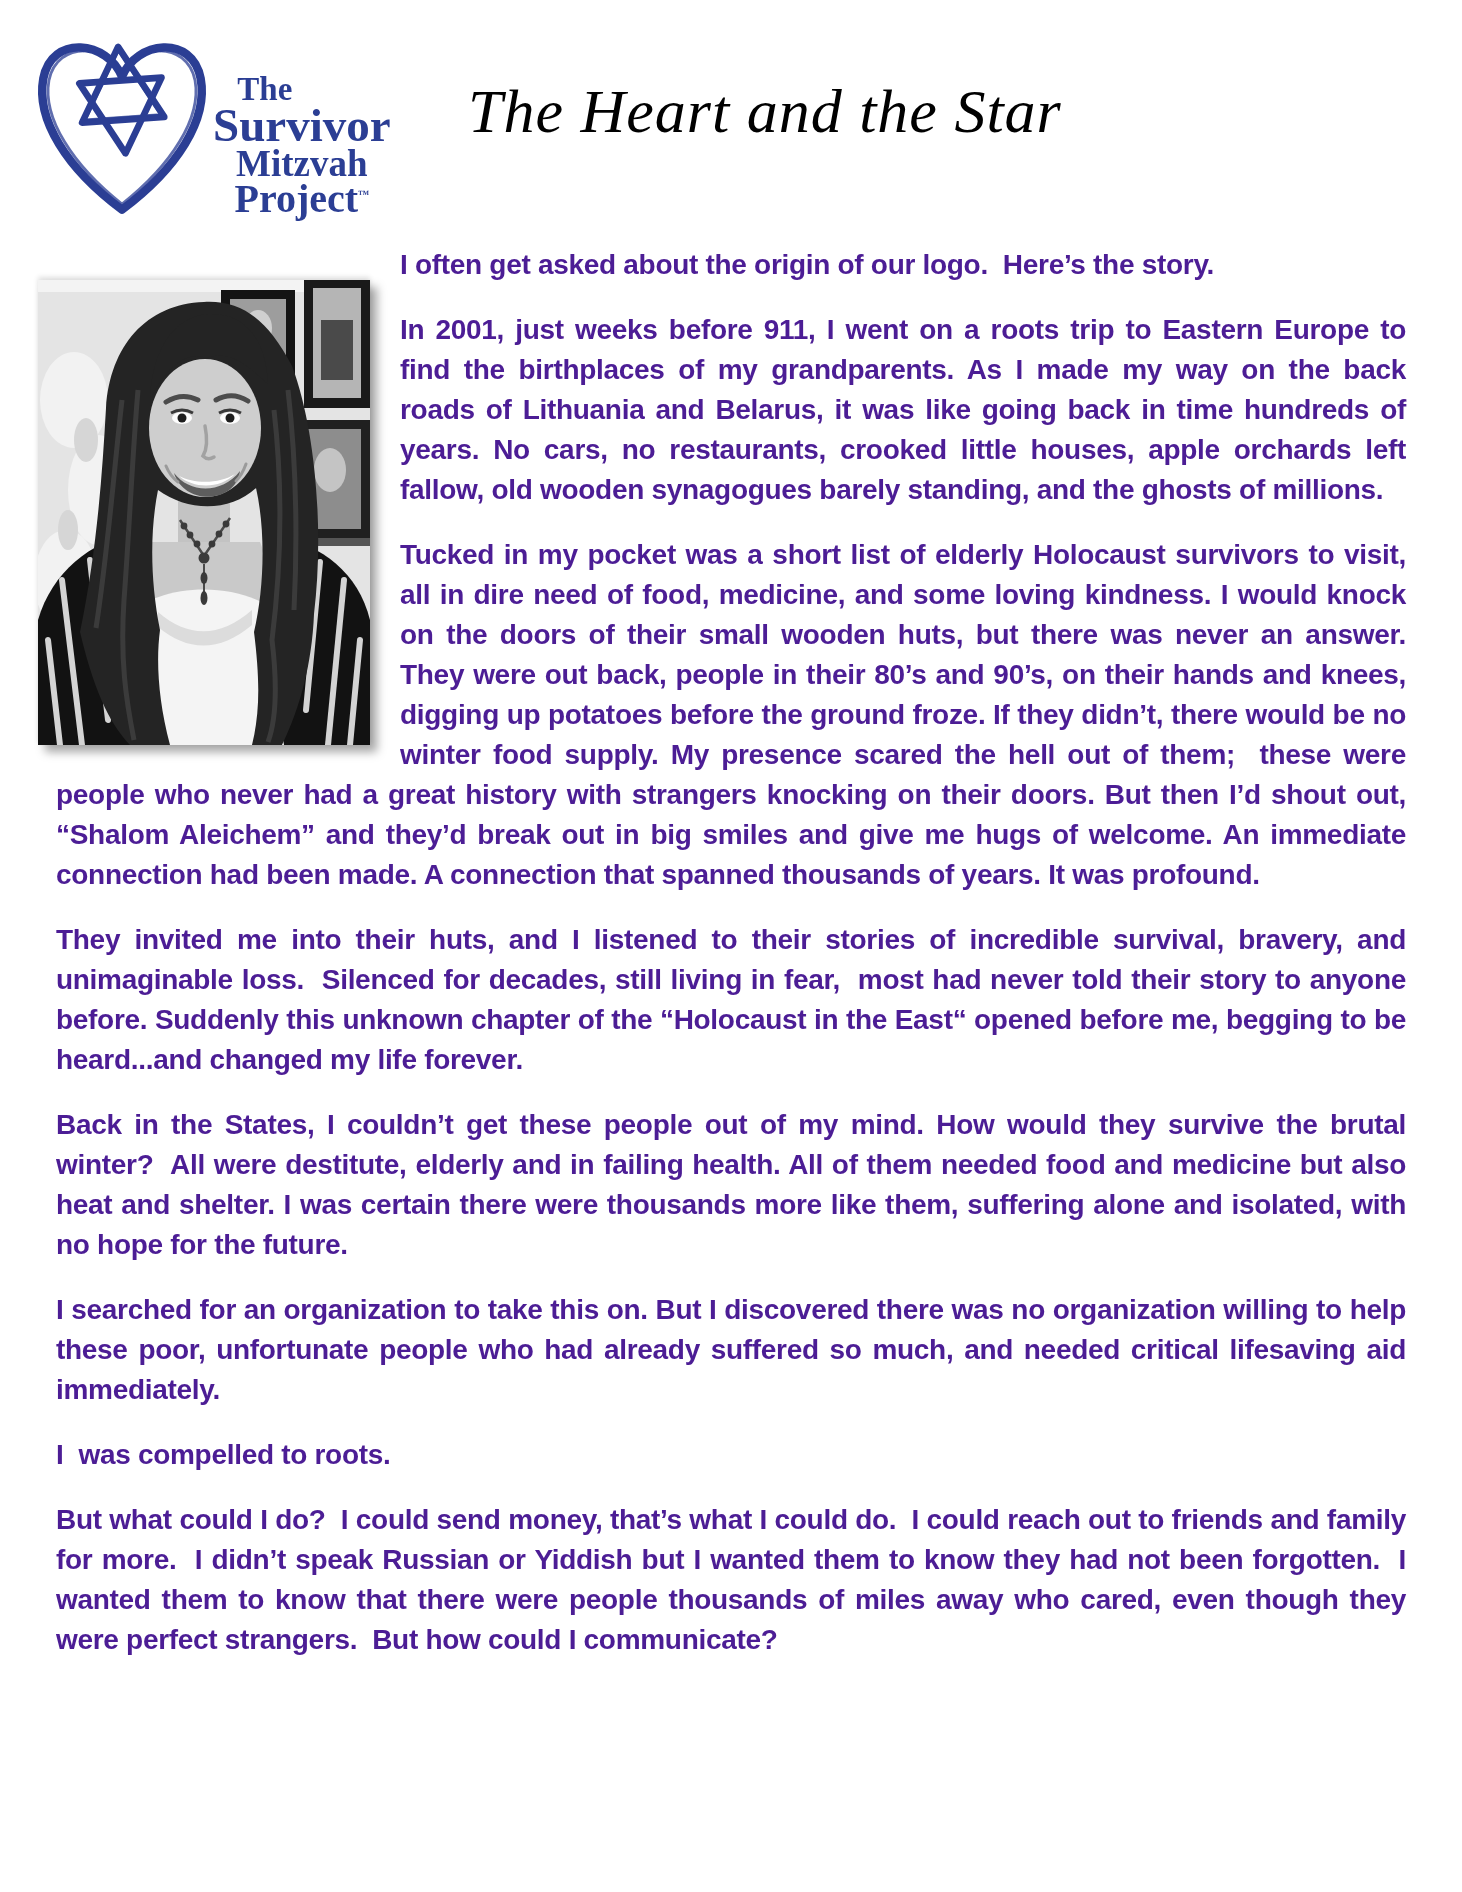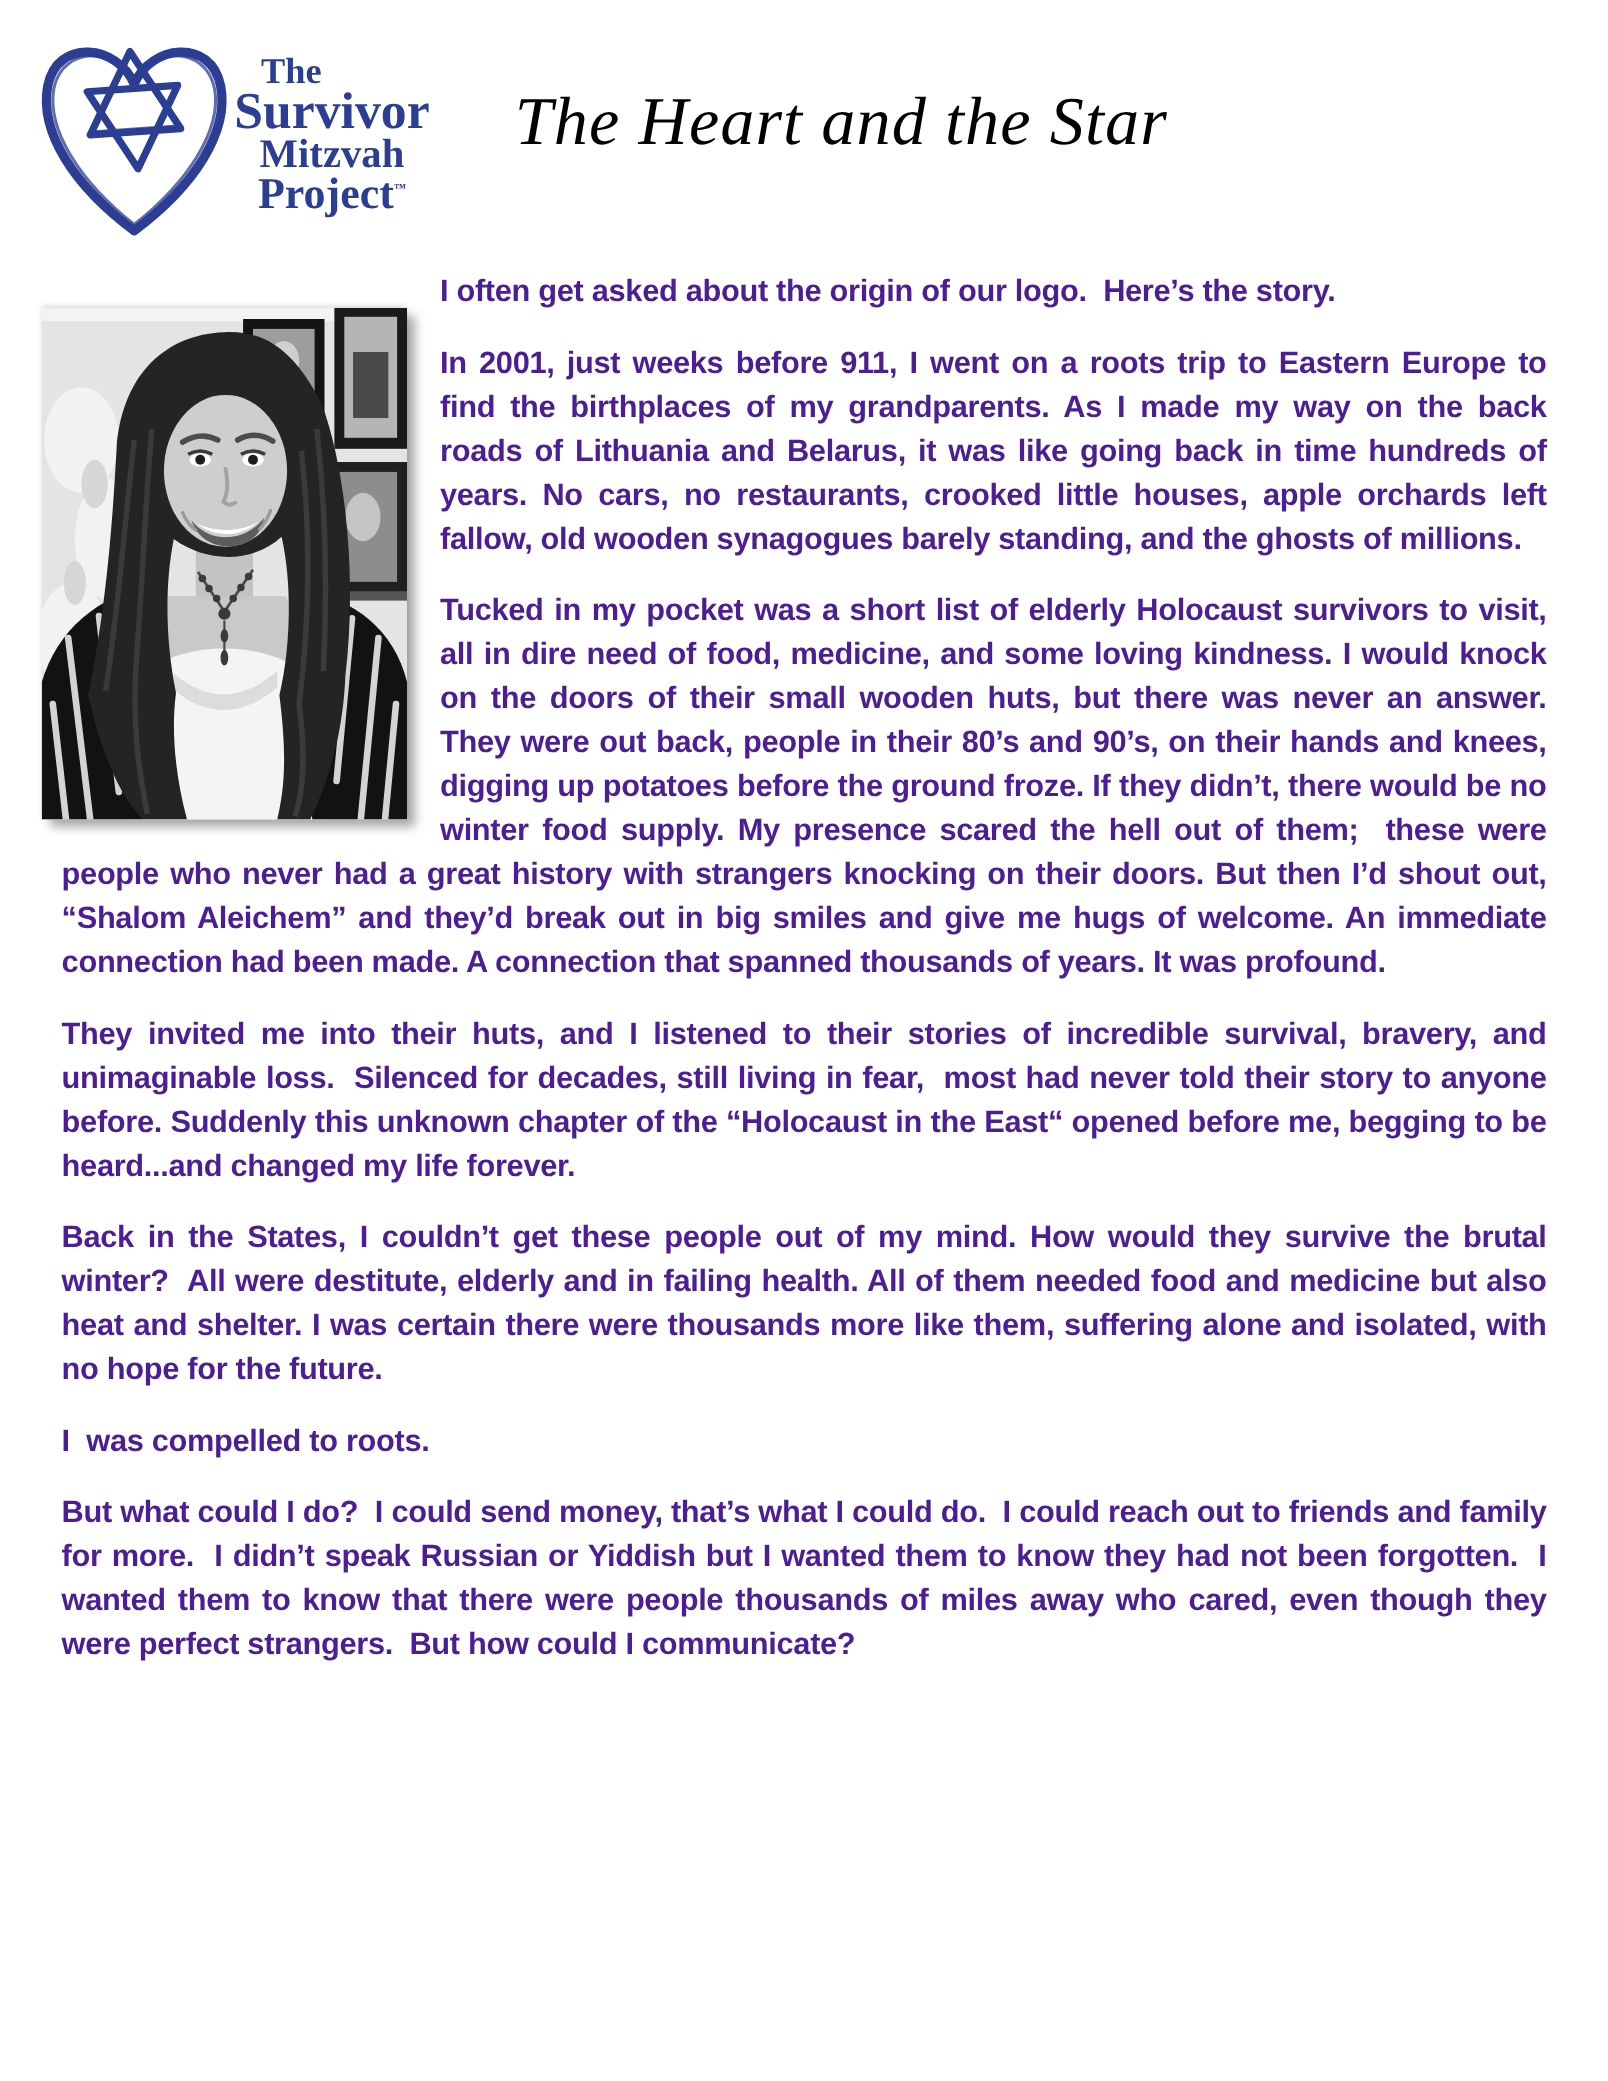--- a/index.html
+++ b/index.html
@@ -3,21 +3,21 @@
 <meta charset="utf-8">
 <style>
   html,body{margin:0;padding:0;background:#888;}
   .page{
     width:1462px;height:1892px;background:#ffffff;margin:0 auto;
     position:relative;overflow:hidden;
     font-family:"Liberation Sans", sans-serif;
   }
   
   .header{position:relative;height:215px;}
-  .logo{position:absolute;left:33px;top:28px;display:flex;align-items:flex-start;}
+  .logo{position:absolute;left:33px;top:28px;display:flex;align-items:flex-end;}
   .logo-heart{width:178px;height:190px;flex:0 0 auto;}
   .logo-text{
     margin-top:22px;margin-left:2px;
     font-family:"Liberation Serif", serif;font-weight:bold;
     display:flex;flex-direction:column;align-items:center;line-height:0.92;
   }
   .logo-line-the{font-size:33px;margin-right:74px;}
   .logo-line-survivor{font-size:47px;}
   .logo-line-mitzvah{font-size:37px;}
   .logo-line-project{font-size:40px;position:relative;}
@@ -179,17 +179,18 @@
           <ellipse cx="166" cy="318" rx="3.5" ry="7" fill="#3a3a3a"></ellipse>
         </g>
       </svg>
     </div>
 
     <p>I often get asked about the origin of our logo.  Here’s the story.</p>
     <p>In 2001, just weeks before 911, I went on a roots trip to Eastern Europe to find the birthplaces of my grandparents. As I made my way on the back roads of Lithuania and Belarus, it was like going back in time hundreds of years. No cars, no restaurants, crooked little houses, apple orchards left fallow, old wooden synagogues barely standing, and the ghosts of millions.</p>
     <p>Tucked in my pocket was a short list of elderly Holocaust survivors to visit, all in dire need of food, medicine, and some loving kindness. I would knock on the doors of their small wooden huts, but there was never an answer. They were out back, people in their 80’s and 90’s, on their hands and knees, digging up potatoes before the ground froze. If they didn’t, there would be no winter food supply. My presence scared the hell out of them;  these were people who never had a great history with strangers knocking on their doors. But then I’d shout out, “Shalom Aleichem” and they’d break out in big smiles and give me hugs of welcome. An immediate connection had been made. A connection that spanned thousands of years. It was profound.</p>
     <p>They invited me into their huts, and I listened to their stories of incredible survival, bravery, and unimaginable loss.  Silenced for decades, still living in fear,  most had never told their story to anyone before. Suddenly this unknown chapter of the “Holocaust in the East“ opened before me, begging to be heard...and changed my life forever.</p>
     <p>Back in the States, I couldn’t get these people out of my mind. How would they survive the brutal winter?  All were destitute, elderly and in failing health. All of them needed food and medicine but also heat and shelter. I was certain there were thousands more like them, suffering alone and isolated, with no hope for the future.</p>
+    <p>I searched for an organization to take this on. But I discovered there was no organization willing to help these poor, unfortunate people who had already suffered so much, and needed critical lifesaving aid immediately.</p>
     <p>I  was compelled to roots.</p>
     <p>But what could I do?  I could send money, that’s what I could do.  I could reach out to friends and family for more.  I didn’t speak Russian or Yiddish but I wanted them to know they had not been forgotten.  I wanted them to know that there were people thousands of miles away who cared, even though they were perfect strangers.  But how could I communicate?</p>
   </div>
 
 </div>
 
 </body></html>

